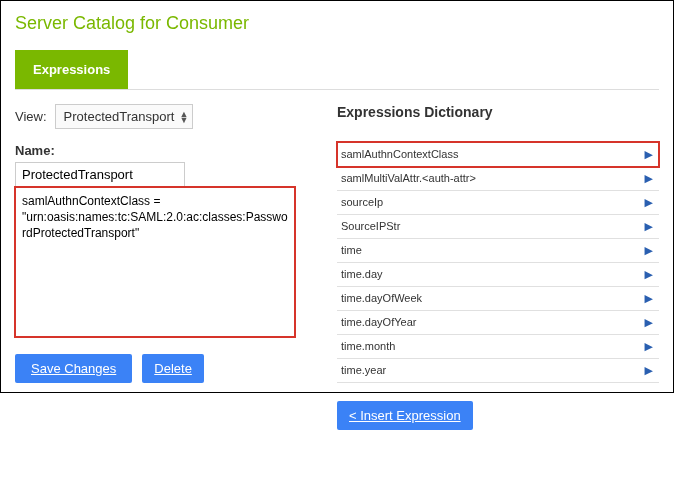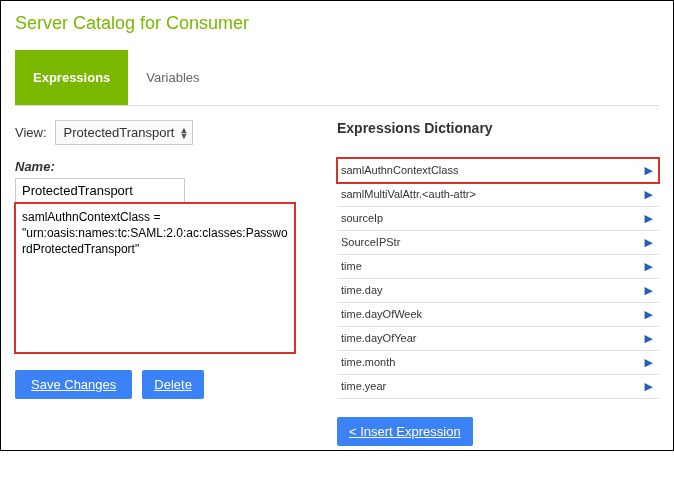--- a/index.html
+++ b/index.html
@@ -1,29 +1,29 @@
 <!DOCTYPE html>
 <html><head>
 <meta charset="utf-8">
 <style>
   * { box-sizing: border-box; margin: 0; padding: 0; }
   html, body { width: 674px; height: 501px; font-family: Arial, Helvetica, sans-serif; font-size: 13px; color: #333; background: #fff; }
-  .frame { border: 1px solid #000; width: 674px; height: 451px; padding: 12px 14px; position: relative; }
+  .frame { border: 1px solid #000; width: 674px; height: 393px; padding: 12px 14px; position: relative; }
   .page-title { color: #7ab800; font-size: 18px; font-weight: 400; margin-bottom: 16px; }
   .tabs { display: flex; border-bottom: 1px solid #ddd; margin-bottom: 14px; }
-  .tab { padding: 20px 18px; font-size: 13px; color: #666; cursor: pointer; }
+  .tab { padding: 12px 18px; font-size: 13px; color: #666; cursor: pointer; }
   .tab.active { background: #7ab800; color: #fff; font-weight: 700; }
   .columns { display: flex; gap: 22px; }
   .left { flex: 0 0 300px; }
   .right { flex: 1; }
   .view-row { display: flex; align-items: center; gap: 8px; margin-bottom: 14px; }
   .view-label { font-size: 13px; }
   .select-wrap { position: relative; display: inline-flex; align-items: center; border: 1px solid #ccc; background: #fafafa; padding: 4px 18px 4px 8px; font-size: 13px; cursor: pointer; }
   .select-arrows { position: absolute; right: 4px; font-size: 9px; line-height: 6px; color: #555; display: flex; flex-direction: column; }
-  .field-label { font-weight: 700; font-size: 13px; margin: 6px 0 4px 0; font-style: italic; }
+  .field-label { font-weight: 700; font-size: 13px; margin: 6px 0 4px 0; }
   .text-input { width: 170px; border: 1px solid #ccc; padding: 4px 6px; font-size: 13px; background: #fff; }
   .expr-area { width: 280px; height: 150px; border: 1px solid #ccc; padding: 5px 6px; font-family: Arial, Helvetica, sans-serif; font-size: 12px; line-height: 1.35; resize: none; background: #fff; }
   .expr-wrap { margin-bottom: 14px; }
   .highlight-red { outline: 2px solid #d6342a; outline-offset: -1px; }
   .btn-row { display: flex; gap: 10px; }
   .btn { background: #3b82f6; color: #fff; border: none; padding: 7px 12px; font-size: 13px; cursor: pointer; border-radius: 2px; text-decoration: underline; }
   .btn-wide { padding: 7px 16px; }
   .dict-title { font-weight: 700; font-size: 14px; margin-bottom: 22px; }
   .dict-list { display: flex; flex-direction: column; }
   .dict-item { display: flex; align-items: flex-start; justify-content: space-between; border-bottom: 1px solid #e0e0e0; padding: 5px 6px 5px 4px; font-size: 11px; cursor: pointer; }
@@ -33,21 +33,20 @@
   .insert-row { margin-top: 18px; }
 </style>
 </head>
 <body>
 <div class="frame">
 
 <h1 class="page-title">Server Catalog for Consumer</h1>
 
 <div class="tabs">
   <div class="tab active">Expressions</div>
-  <div class="tab">Variables</div>
 </div>
 
 <div class="columns">
   <div class="left">
     <div class="view-row">
       <span class="view-label">View:</span>
       <div class="select-wrap">
         <span>ProtectedTransport</span>
         <span class="select-arrows">
               <span>▲</span>

